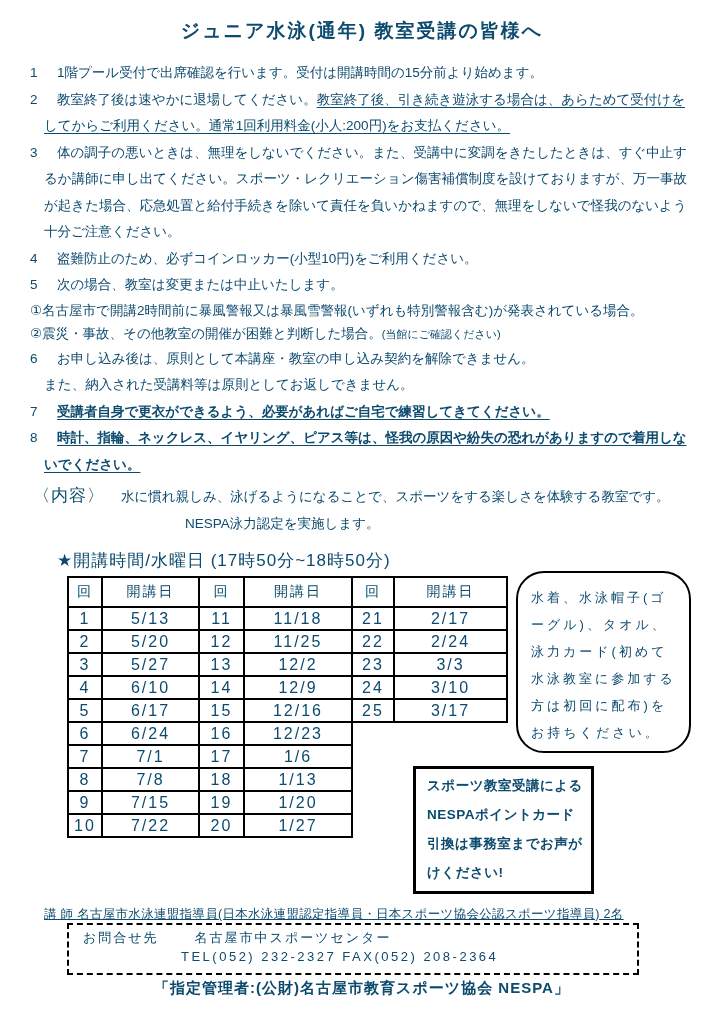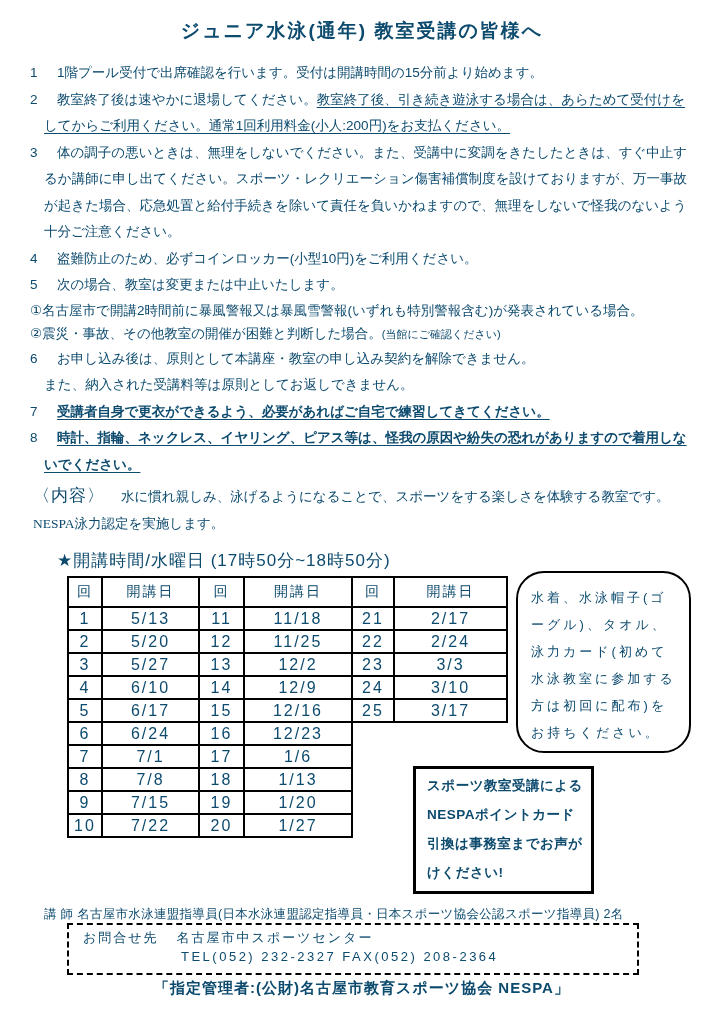--- a/index.html
+++ b/index.html
@@ -20,43 +20,43 @@
   .note .num { position:absolute; left:0; top:0; width:14px; }
   .note .ntext { margin-left:14px; text-indent:13px; }
   .u { text-decoration:underline; text-underline-offset:3px; }
   .bu { font-weight:bold; text-decoration:underline; text-underline-offset:3px; }
   .sub { margin-left:0; line-height:23px; }
   .small { font-size:11px; }
   .block { display:block; text-indent:0; }
   .content-section { position:absolute; top:484px; left:33px; width:680px; font-size:13.5px; }
   .content-row { display:flex; align-items:baseline; gap:16px; }
   .content-label { font-size:17px; letter-spacing:1px; white-space:nowrap; }
-  .content-line2 { margin-top:8px;font-family:Liberation Serif, serif; }
+  .content-line2 { margin-left:152px; margin-top:8px; }
   .schedule-heading { position:absolute; top:549px; left:57px; font-size:17px; letter-spacing:1px; }
   table.sched { position:absolute; top:576px; left:67px; border-collapse:collapse; }
   table.sched th, table.sched td { border:2px solid #000; text-align:center; vertical-align:middle; }
   table.sched th { height:30px; font-size:14px; font-weight:normal; letter-spacing:2px; }
   table.sched td { height:23px; font-size:16px; letter-spacing:2px; }
   table.sched td.absent { border:none; }
   .supply-box {
     position:absolute; left:516px; top:571px; width:175px; height:182px;
     border:2px solid #000; border-radius:28px; padding:11px 10px 8px 13px;
     font-size:13px; line-height:27px; letter-spacing:3px;
   }
   .nespa-box {
     position:absolute; left:413px; top:766px; width:181px; height:128px;
     border:3px solid #000; padding:2px 8px 8px 11px;
     font-weight:bold; font-size:13.5px; line-height:29px; letter-spacing:0.5px;
   }
-  .lecturer { position:absolute; top:906px; left:44px; width:670px; font-size:12.5px; letter-spacing:0.3px; }
+  .lecturer { position:absolute; top:906px; left:44px; width:670px; font-size:12.5px; letter-spacing:0.3px;text-decoration:underline; }
   .contact-box {
     position:absolute; left:67px; top:923px; width:572px; height:52px;
     border:2px dashed #000; padding:4px 0 0 14px; font-size:13px;
   }
-  .contact-line1 { display:flex; gap:18px; letter-spacing:2px; }
+  .contact-line1 { display:flex; gap:36px; letter-spacing:2px; }
   .contact-line2 { margin-left:98px; margin-top:2px; letter-spacing:2.5px; }
   .footer { position:absolute; top:979px; left:0; width:724px;
     text-align:center; font-weight:bold; font-size:15px; letter-spacing:1px; }
 </style>
 </head>
 <body>
 
 <div class="page">
 
   <div class="title">ジュニア水泳(通年)  教室受講の皆様へ</div>

